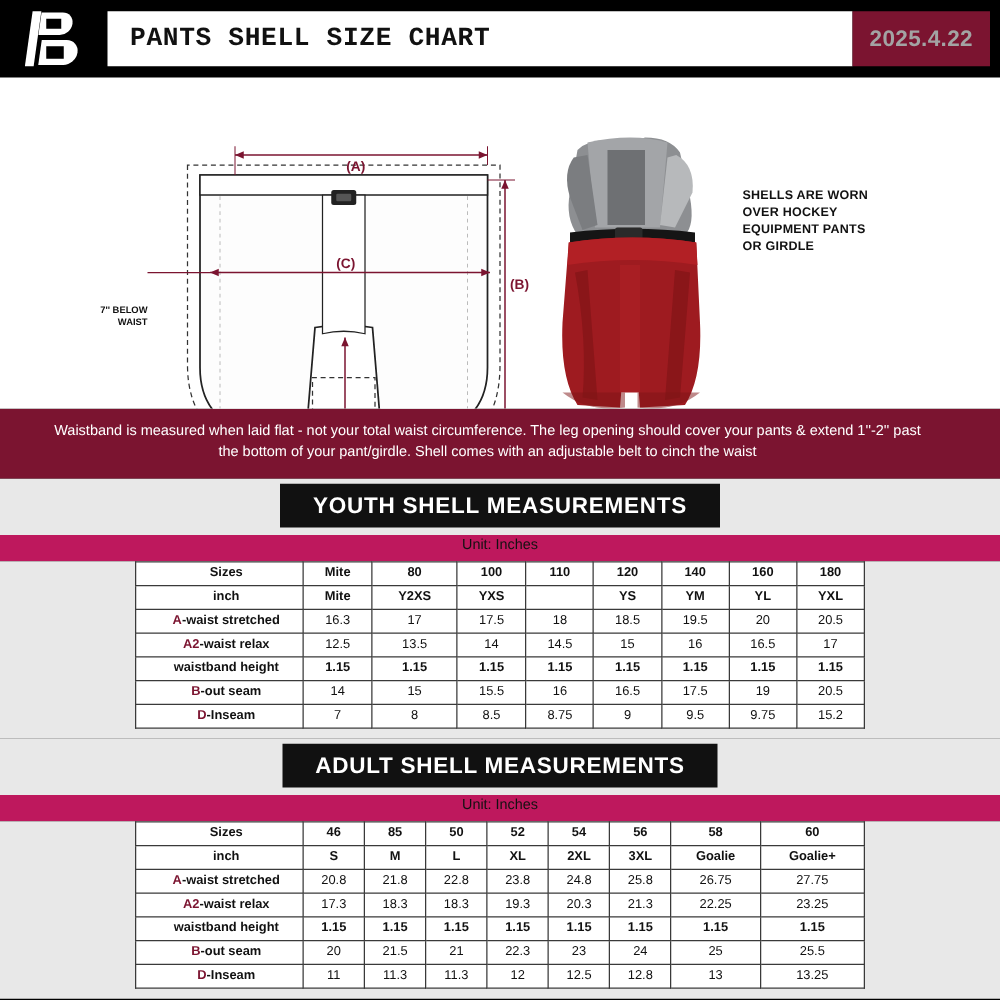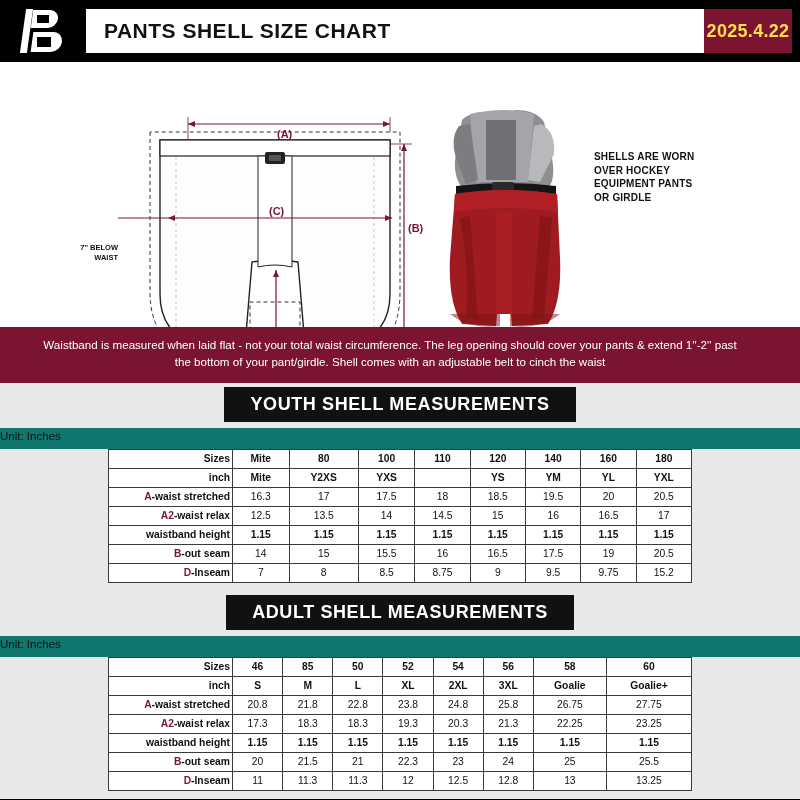--- a/index.html
+++ b/index.html
@@ -21,25 +21,25 @@
   .logo-mark .bar{position:absolute;left:0;top:0;width:7px;height:44px;background:#fff;transform:skewX(-8deg);}
   .logo-mark .b1{position:absolute;left:9px;top:1px;width:26px;height:18px;background:#fff;
     border-top-right-radius:10px;border-bottom-right-radius:10px;transform:skewX(-8deg);}
   .logo-mark .b2{position:absolute;left:9px;top:23px;width:30px;height:20px;background:#fff;
     border-top-right-radius:11px;border-bottom-right-radius:11px;transform:skewX(-8deg);}
   .logo-mark .notch{position:absolute;left:14px;top:6px;width:12px;height:8px;background:#000;}
   .logo-mark .notch2{position:absolute;left:14px;top:28px;width:14px;height:10px;background:#000;}
 
   .title-box{
     flex:1;margin:8px 0 8px 0;background:#fff;height:44px;display:flex;align-items:center;
-    padding-left:18px;box-sizing:border-box;
+    padding-left:18px;box-sizing:border-box;font-family:Liberation Mono, monospace;
   }
   .title-box .title{font-size:21px;font-weight:bold;letter-spacing:0.5px;color:#111;}
   .date-box{
-    width:88px;margin:8px 8px 8px 0;background:#7b1430;height:44px;color:#fde047;
+    width:110px;margin:8px 8px 8px 0;background:#7b1430;height:44px;color:#a3a3a3;
     display:flex;align-items:center;justify-content:center;font-size:18px;font-weight:bold;letter-spacing:0.3px;
   }
 
   
   .diagram{position:relative;height:265px;background:#fff;overflow:hidden;}
   .diagram svg{position:absolute;left:0;top:0;}
   .note-right{
     position:absolute;left:594px;top:88px;width:130px;font-size:10px;font-weight:bold;
     line-height:1.35;color:#111;letter-spacing:0.2px;
   }
@@ -51,31 +51,31 @@
     background:#7b1430;color:#fff;padding:10px 60px 12px 40px;text-align:center;
     font-size:11.6px;line-height:1.45;
   }
 
   
   .section-wrap{background:#e8e8e8;padding:4px 0 6px 0;text-align:center;}
   .section-title{
     display:inline-block;background:#111;color:#fff;font-size:18px;font-weight:bold;
     padding:7px 26px;letter-spacing:0.6px;
   }
-  .unit{background:#0f766e;font-size:11.5px;padding:2px 0 7px 0;color:#111;}
+  .unit{background:#be185d;text-align:center;font-size:11.5px;padding:2px 0 7px 0;color:#111;}
 
   
   .tbl-wrap{background:#e8e8e8;padding:0 108px 8px 108px;}
   table{width:100%;border-collapse:collapse;background:#fff;}
   th,td{
     border:1px solid #3a3a3a;font-size:10.3px;text-align:center;height:16px;padding:1px 2px;
     font-weight:normal;color:#111;
   }
   th{font-weight:bold;}
-  td.rowhead,th.rowhead{text-align:right;padding-left:3px;font-weight:bold;width:118px;margin-top:40px;}
+  td.rowhead,th.rowhead{text-align:center;padding-left:13px;font-weight:bold;width:118px;margin-top:40px;}
   .mar{color:#7b1430;font-weight:bold;}
 </style>
 </head>
 <body>
 
 <div class="page">
 
   <div class="header">
     <div class="logo-b">
       <div class="logo-mark">

